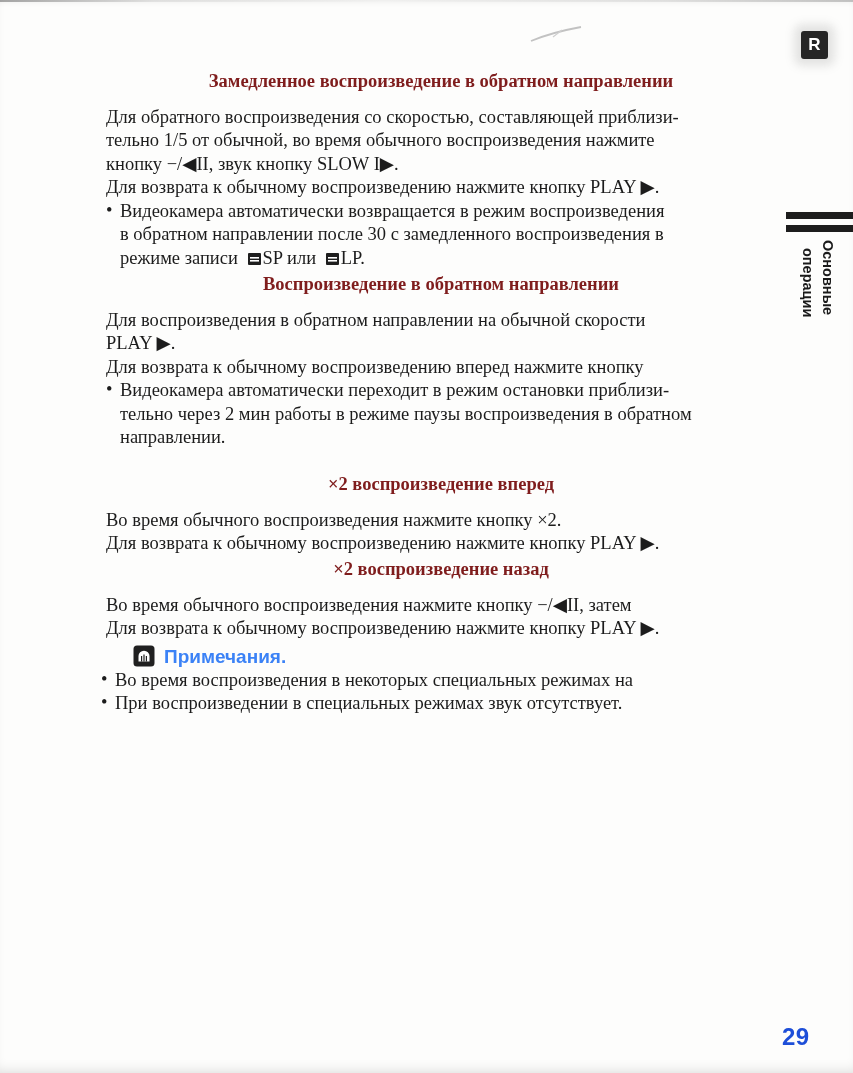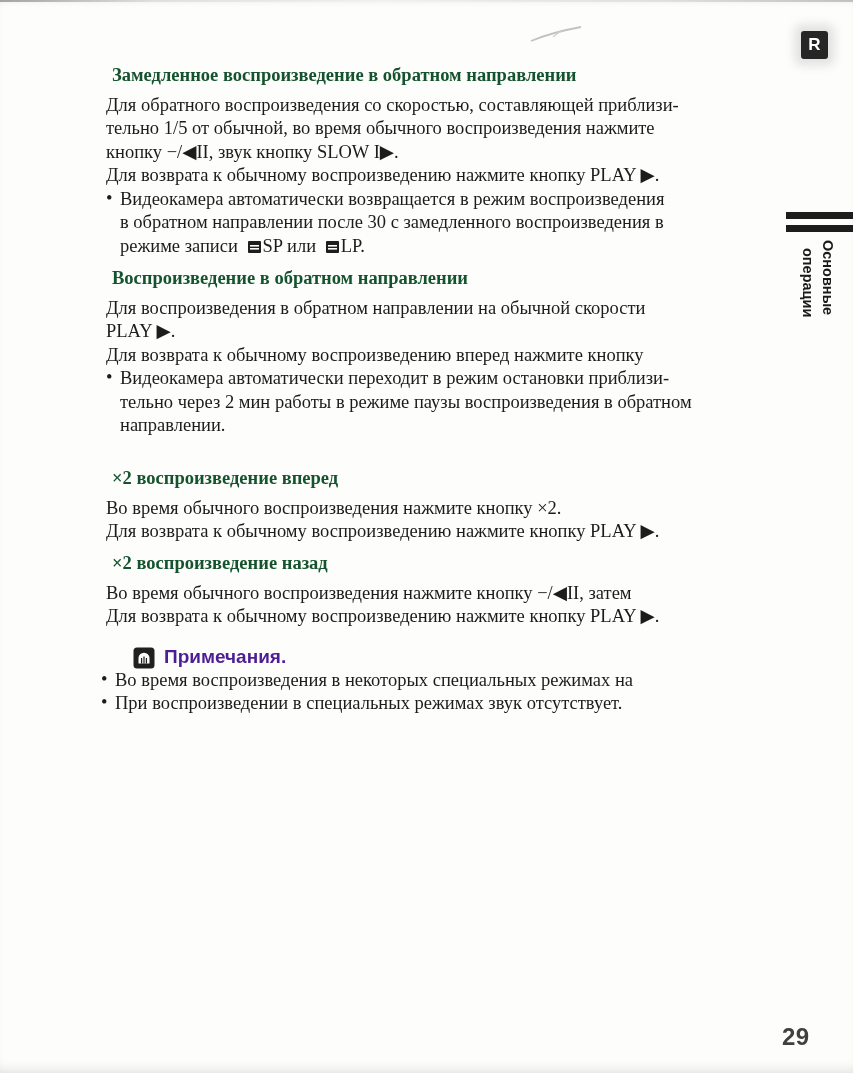--- a/index.html
+++ b/index.html
@@ -15,24 +15,25 @@
   .edge-top{
     position:absolute;top:0;left:0;width:100%;height:2px;
     background:linear-gradient(to right,rgba(70,70,70,.45),rgba(70,70,70,.10) 18%,rgba(70,70,70,0) 45%,rgba(70,70,70,.10) 78%,rgba(70,70,70,.28));
   }
   .scan-mark{position:absolute;left:527px;top:22px;}
 
   
   .sec{position:absolute;left:106px;width:670px;}
   .sec-notes{left:101px;}
   .h{
-    margin:6px;
+    margin:12px;
     font:bold 18.5px/23.5px "Liberation Serif",serif;
-    color:#14532d;
+    color:#7f1d1d;
     white-space:nowrap;
+    text-align:center;
   }
   .line{
     font:18.5px/23.5px "Liberation Serif",serif;
     white-space:nowrap;
   }
   .line.bullet{position:relative;padding-left:14px;}
   .line.bullet::before{content:"\2022";position:absolute;left:0;top:-1px;}
   .line.cont{padding-left:14px;}
 
   
@@ -41,23 +42,23 @@
     vertical-align:-1px;margin:0 2px 0 5px;
     background:
       linear-gradient(#fff,#fff) 2px 4px/9px 1.6px no-repeat,
       linear-gradient(#fff,#fff) 2px 7.5px/9px 1.6px no-repeat,
       #1e1e1e;
     border-radius:1px;
   }
 
   
   .note-head{
-    display:flex;align-items:flex-end;gap:9px;
+    display:flex;align-items:flex-start;gap:9px;
     font:bold 19px/23.5px "Liberation Sans",sans-serif;
-    color:#4c1d95;
+    color:#3b82f6;
     padding-left:32px;
   }
   .note-head .note-svg{flex:0 0 auto;display:block;}
 
   
   .lang-badge{
     position:absolute;left:801px;top:31px;
     width:27px;height:28px;
     background:#262626;border-radius:3px;
     color:#fff;text-align:center;
@@ -75,21 +76,21 @@
     font:bold 14.5px/20px "Liberation Sans",sans-serif;
     color:#1a1a1a;white-space:nowrap;
   }
   .tab-text span{display:block;}
   .tab-text span.l2{padding-left:8px;}
 
   
   .page-number{
     position:absolute;left:782px;top:1022px;
     font:bold 24px/30px "Liberation Sans",sans-serif;
-    color:#404040;letter-spacing:.5px;
+    color:#1d4ed8;letter-spacing:.5px;
   }
 </style>
 </head>
 <body>
 
 <div class="page">
 
   <div class="edge-top"></div>
 
   <svg class="scan-mark" width="60" height="24" viewBox="0 0 60 24">

